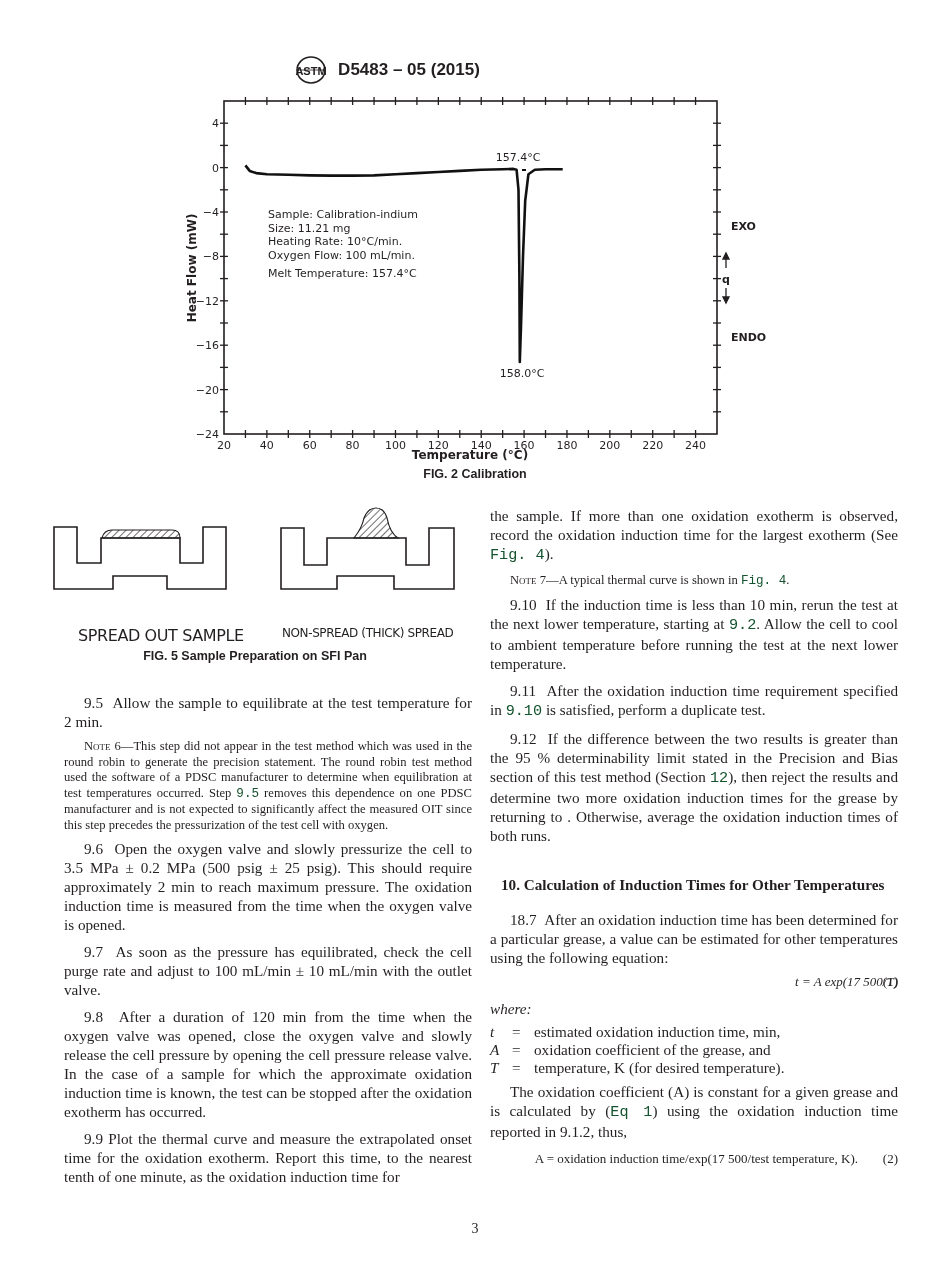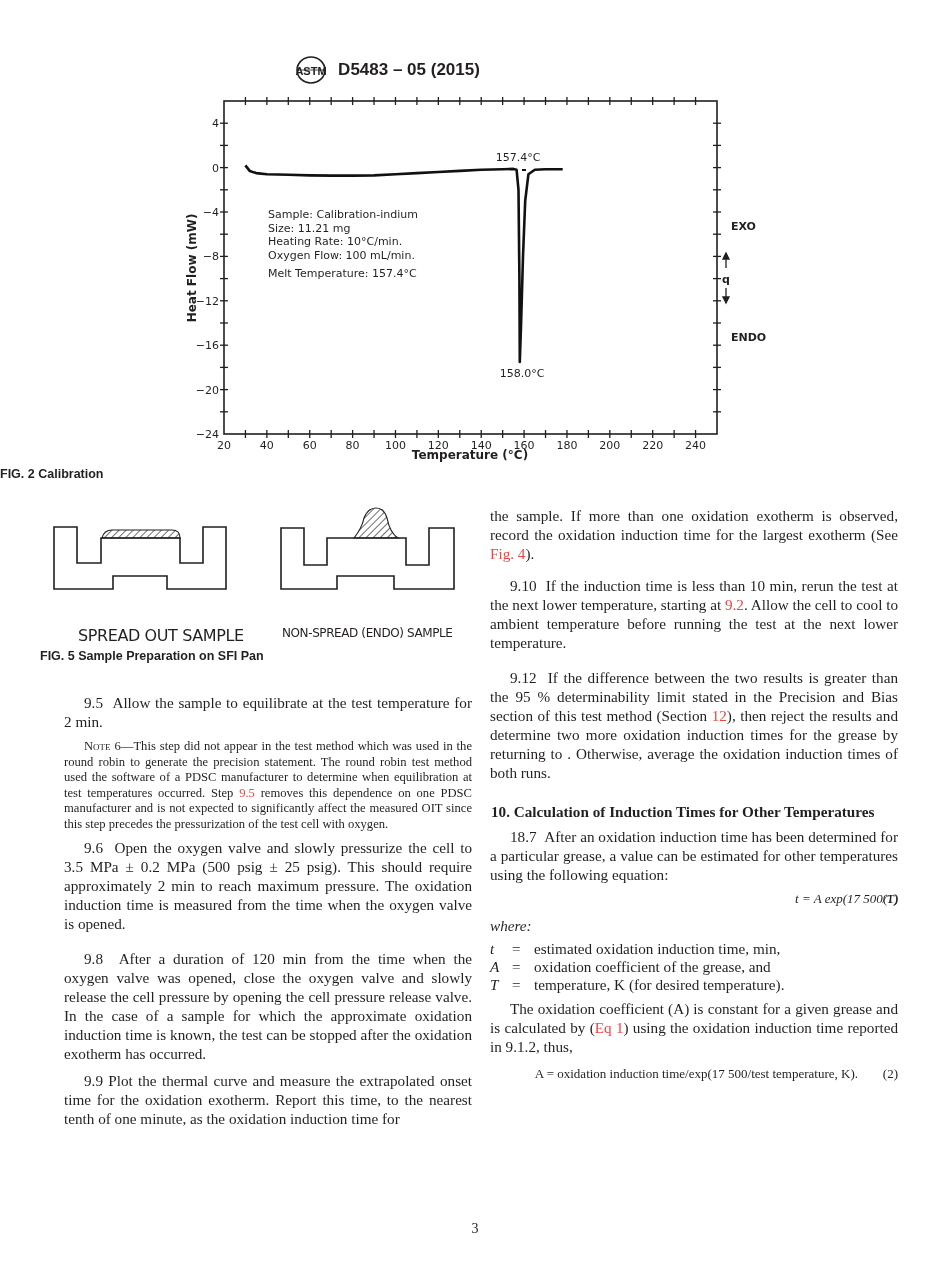--- a/index.html
+++ b/index.html
@@ -2,30 +2,30 @@
 <html><head>
 <meta charset="utf-8">
 <style>
   html,body{margin:0;padding:0;background:#fff;}
   body{width:950px;height:1272px;position:relative;overflow:hidden;font-family:"Liberation Serif",serif;color:#231f20;}
   .hdr{position:absolute;top:55px;left:0;width:774px;text-align:center;}
   .hdr .logo{display:inline-block;vertical-align:middle;width:34px;height:30px;margin-right:6px;}
   .hdr .code{display:inline-block;vertical-align:middle;font-family:"Liberation Sans",sans-serif;font-weight:bold;font-size:17px;}
   .chart{position:absolute;left:0;top:0;}
   .sans{font-family:"DejaVu Sans","Liberation Sans",sans-serif;}
-  .figcap{position:absolute;font-family:"Liberation Sans",sans-serif;font-weight:bold;font-size:12.5px;text-align:left;}
+  .figcap{position:absolute;font-family:"Liberation Sans",sans-serif;font-weight:bold;font-size:12.5px;text-align:center;}
   .col{position:absolute;font-size:15.2px;line-height:19px;text-align:justify;}
   .col p{margin:0;}
   .ind{text-indent:20px;}
   .note{font-size:12.6px;line-height:15.6px;}
   .sc{font-variant:small-caps;}
-  .link{color:#ef4444;}
+  .link{color:#14532d;font-family:Liberation Mono, monospace;}
   .gap6{height:8px;}
   .gap4{height:5px;}
-  h3{margin:1px;font-size:15.2px;line-height:19px;font-weight:bold;text-align:left;}
+  h3{margin:11px;font-size:15.2px;line-height:19px;font-weight:bold;text-align:left;}
   .eq{position:relative;height:19px;}
   .eq .body{position:absolute;left:0;right:0;text-align:center;font-size:13px;}
   .eq .num{position:absolute;right:0;top:0;font-size:13px;}
   .defs td{padding:0;vertical-align:top;font-size:15.2px;line-height:18px;}
   .pagenum{position:absolute;top:1221px;left:0;width:950px;text-align:center;font-size:14px;}
 </style>
 </head>
 <body>
 
 <div class="hdr">
@@ -176,42 +176,45 @@
   <g stroke="#231f20" stroke-width="1.6" fill="none">
     <path d="M54,527 L77,527 L77,563 L101,563 L101,538 L180,538 L180,563 L203,563 L203,527 L226,527 L226,589 L167,589 L167,576 L113,576 L113,589 L54,589 Z" transform="translate(0,-500)"></path>
   </g>
   <path d="M102,38 Q104,30 112,30 L172,30 Q180,30 180,38 Z" fill="url(#hatch)" stroke="#231f20" stroke-width="1.2"></path>
   <g stroke="#231f20" stroke-width="1.6" fill="none">
     <path d="M281,28 L304,28 L304,65 L327,65 L327,38 L406,38 L406,65 L429,65 L429,28 L454,28 L454,89 L394,89 L394,76 L337,76 L337,89 L281,89 Z"></path>
   </g>
   <path d="M354,38 Q362,28 364,18 Q368,8 376,8 Q384,8 387,18 Q390,33 398,38 Z" fill="url(#hatch)" stroke="#231f20" stroke-width="1.2"></path>
 </svg>
 <div class="sans" style="position:absolute;top:626px;left:78px;font-size:16px;font-family:'DejaVu Sans',sans-serif;letter-spacing:-0.4px;">SPREAD OUT SAMPLE</div>
-<div class="sans" style="position:absolute;top:626px;left:282px;font-size:12px;font-family:'DejaVu Sans',sans-serif;letter-spacing:-0.4px;">NON-SPREAD (ENDO) SAMPLE</div>
+<div class="sans" style="position:absolute;top:626px;left:282px;font-size:12px;font-family:'DejaVu Sans',sans-serif;letter-spacing:-0.4px;">NON-SPREAD (THICK) SPREAD</div>
 <div class="figcap" style="top:649px;left:40px;width:430px;">FIG. 5  Sample Preparation on SFI Pan</div>
 
 <div class="col" style="top:693px;left:52px;width:408px;margin-left:12px;">
   <p class="ind"><span>9.5</span>&nbsp;&nbsp;<span>Allow the sample to equilibrate at the test temperature for 2 min.</span></p>
   <div class="gap6"></div>
   <p class="ind note"><span class="sc">Note</span> <span>6</span><span>—This step did not appear in the test method which was used in the round robin to generate the precision statement. The round robin test method used the software of a PDSC manufacturer to determine when equilibration at test temperatures occurred. Step </span><span class="link">9.5</span><span> removes this dependence on one PDSC manufacturer and is not expected to significantly affect the measured OIT since this step precedes the pressurization of the test cell with oxygen.</span></p>
   <div class="gap4"></div>
   <p class="ind"><span>9.6</span>&nbsp;&nbsp;<span>Open the oxygen valve and slowly pressurize the cell to 3.5 MPa ± 0.2 MPa (500 psig ± 25 psig). This should require approximately 2 min to reach maximum pressure. The oxidation induction time is measured from the time when the oxygen valve is opened.</span></p>
   <div class="gap6"></div>
+  <p class="ind"><span>9.7</span>&nbsp;&nbsp;<span>As soon as the pressure has equilibrated, check the cell purge rate and adjust to 100 mL/min ± 10 mL/min with the outlet valve.</span></p>
   <div class="gap6"></div>
   <p class="ind"><span>9.8</span>&nbsp;&nbsp;<span>After a duration of 120 min from the time when the oxygen valve was opened, close the oxygen valve and slowly release the cell pressure by opening the cell pressure release valve. In the case of a sample for which the approximate oxidation induction time is known, the test can be stopped after the oxidation exotherm has occurred.</span></p>
   <div class="gap6"></div>
   <p class="ind"><span>9.9</span>&nbsp;<span>Plot the thermal curve and measure the extrapolated onset time for the oxidation exotherm. Report this time, to the nearest tenth of one minute, as the oxidation induction time for</span></p>
 </div>
 
 <div class="col" style="top:506px;left:490px;width:408px;">
   <p><span>the sample. If more than one oxidation exotherm is observed, record the oxidation induction time for the largest exotherm (See </span><span class="link">Fig. 4</span><span>).</span></p>
   <div class="gap6"></div>
+  <p class="ind note"><span class="sc">Note</span> <span>7</span><span>—A typical thermal curve is shown in </span><span class="link">Fig. 4</span><span>.</span></p>
   <div class="gap4"></div>
   <p class="ind"><span>9.10</span>&nbsp;&nbsp;<span>If the induction time is less than 10 min, rerun the test at the next lower temperature, starting at </span><span class="link">9.2</span><span>. Allow the cell to cool to ambient temperature before running the test at the next lower temperature.</span></p>
   <div class="gap6"></div>
+  <p class="ind"><span>9.11</span>&nbsp;&nbsp;<span>After the oxidation induction time requirement specified in </span><span class="link">9.10</span><span> is satisfied, perform a duplicate test.</span></p>
   <div class="gap6"></div>
   <p class="ind"><span>9.12</span>&nbsp;&nbsp;<span>If the difference between the two results is greater than the 95 % determinability limit stated in the Precision and Bias section of this test method (Section </span><span class="link">12</span><span>), then reject the results and determine two more oxidation induction times for the grease by returning to . Otherwise, average the oxidation induction times of both runs.</span></p>
   <div style="height:19px"></div>
   <h3>10. Calculation of Induction Times for Other Temperatures</h3>
   <div class="gap4"></div>
   <p class="ind"><span>18.7</span>&nbsp;&nbsp;<span>After an oxidation induction time has been determined for a particular grease, a value can be estimated for other temperatures using the following equation:</span></p>
   <div class="gap4"></div>
   <div class="eq">
     <span class="body" style="font-style:italic;text-align:right;">t = A exp(17 500/T)</span>
     <span class="num">(1)</span>

